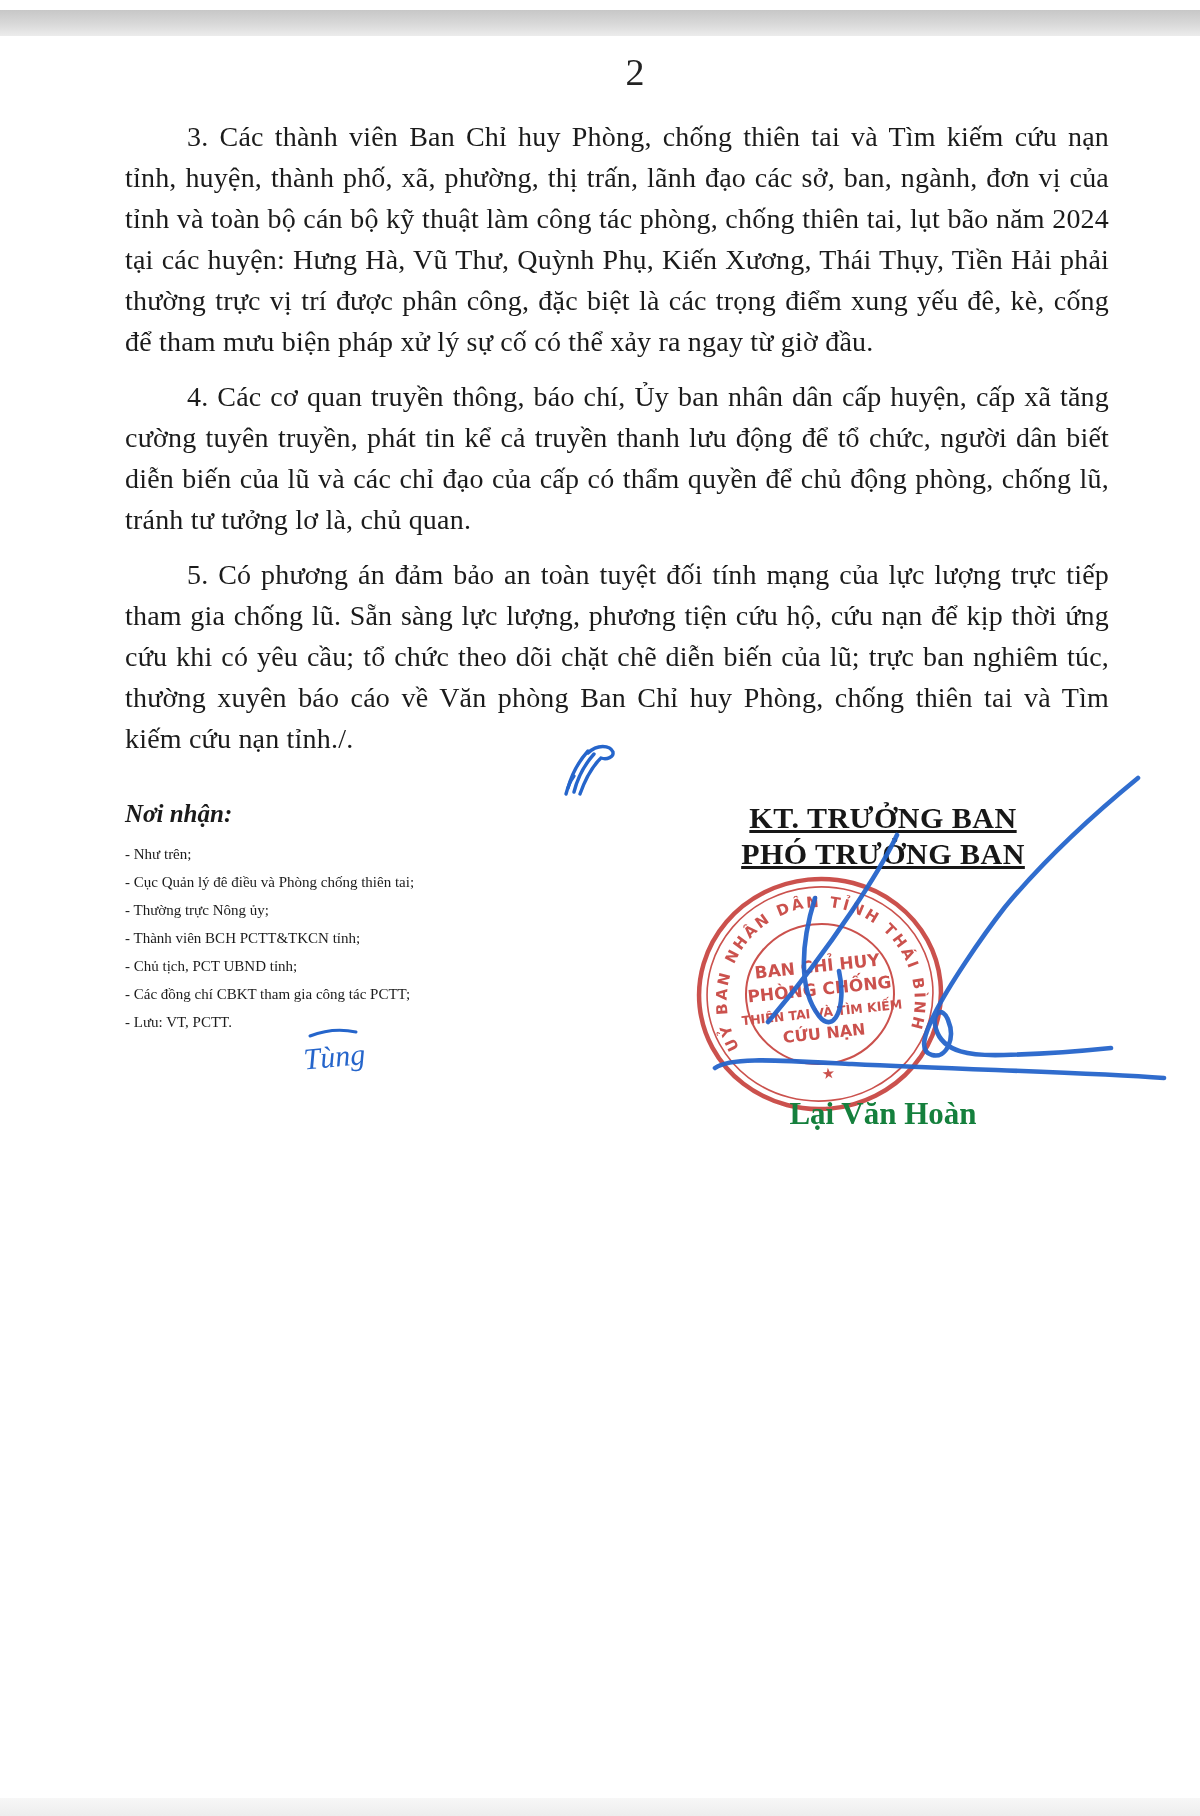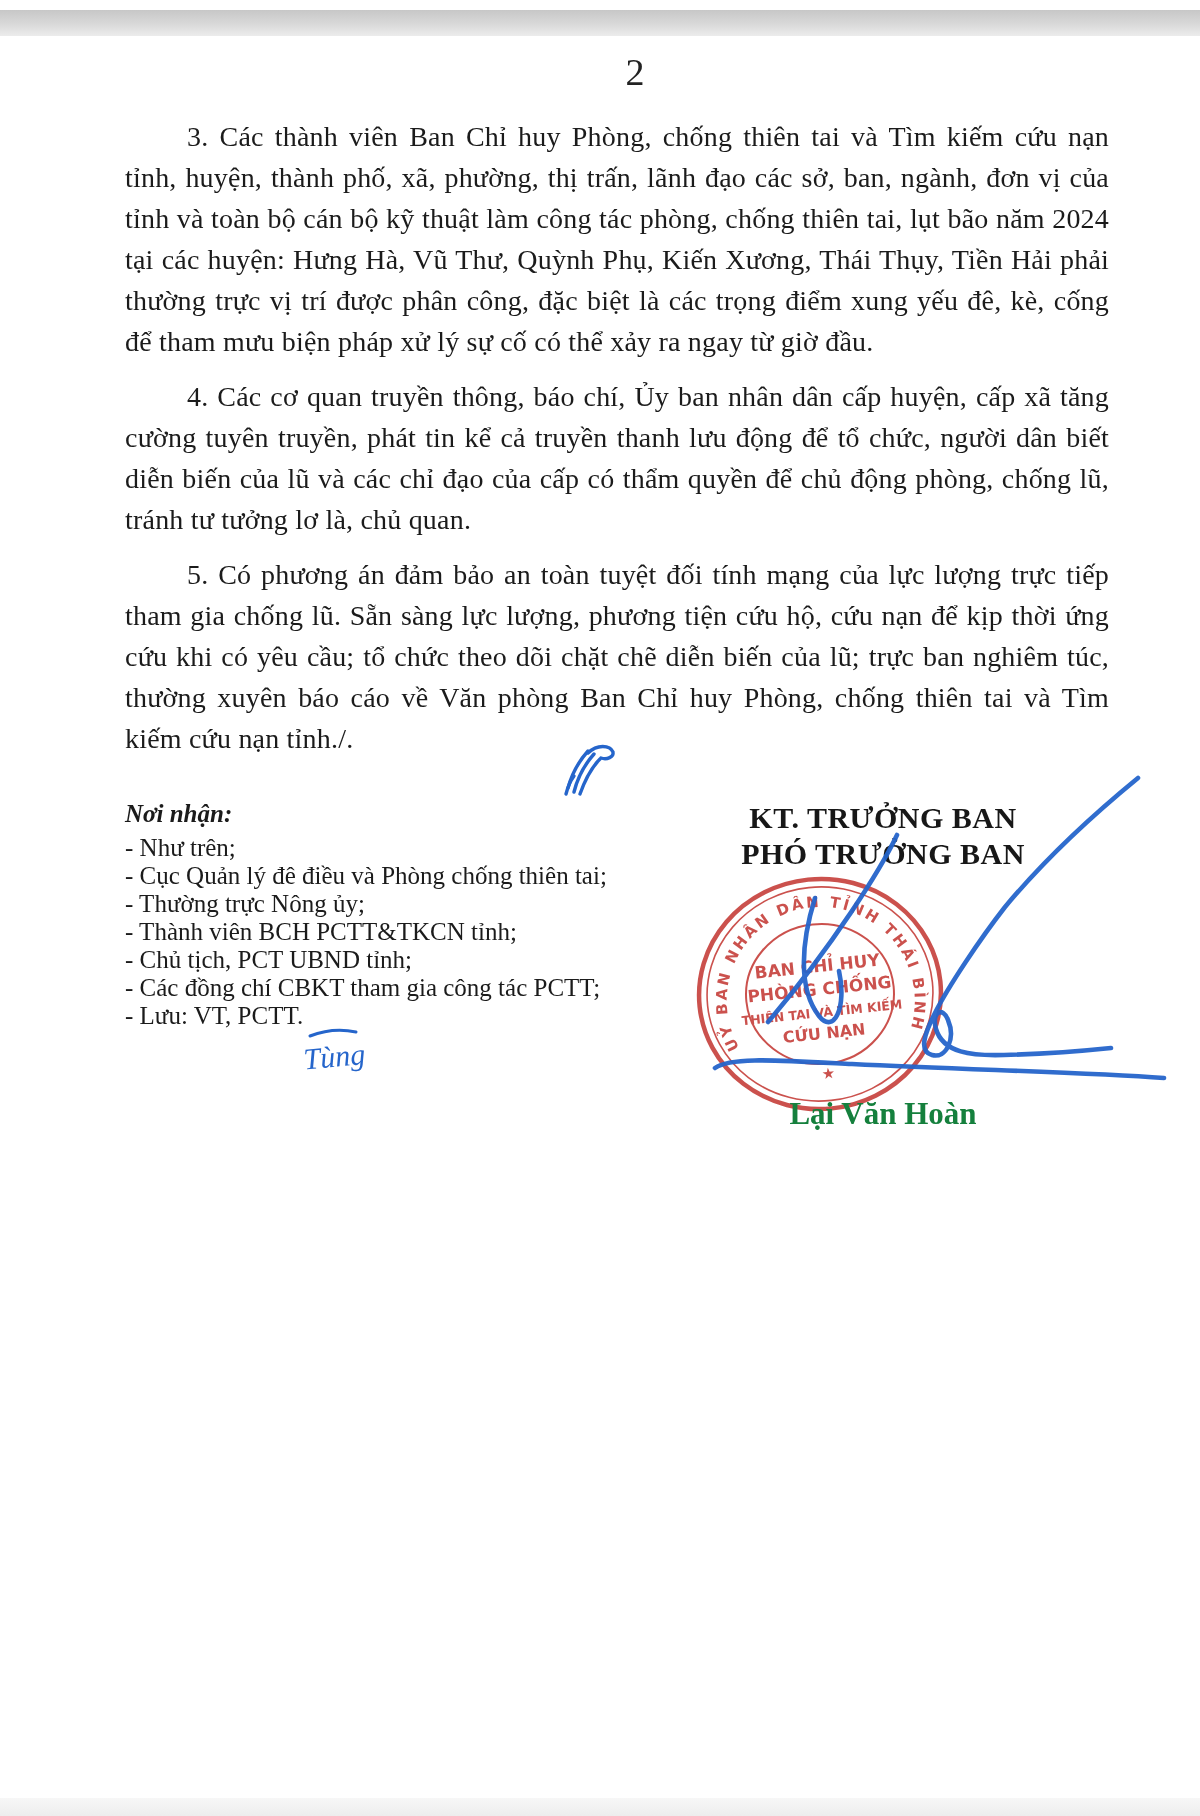--- a/index.html
+++ b/index.html
@@ -18,24 +18,24 @@
   .page-number{
     position:absolute;left:560px;top:50px;width:150px;text-align:center;
     font-size:38px;color:#222;
   }
   .body-text{position:absolute;left:125px;top:116px;width:1000px;}
   .body-text p{
     margin:0 16px 14px 0;font-size:28px;line-height:41px;
     text-align:justify;text-indent:62px;letter-spacing:0.2px;
   }
   .recipients{position:absolute;left:125px;top:800px;width:520px;}
-  .recipients-heading{font-size:25px;font-weight:bold;font-style:italic;margin-bottom:6px;}
-  .recipient-item{font-size:25px;line-height:28px;white-space:nowrap;}
+  .recipients-heading{font-size:25px;font-weight:bold;font-style:italic;margin-bottom:12px;}
+  .recipient-item{font-size:15px;line-height:28px;white-space:nowrap;}
   .sig-block{position:absolute;left:633px;top:800px;width:500px;text-align:center;}
-  .sig-title{font-size:30px;font-weight:bold;line-height:36px;letter-spacing:0.5px;color:#171717;}
+  .sig-title{font-size:30px;font-weight:bold;line-height:36px;letter-spacing:0.5px;color:#171717;text-decoration:underline;}
   .signer-name{position:absolute;left:633px;top:1096px;width:500px;text-align:center;
     font-size:31px;font-weight:bold;color:#15803d;}
   .stamp-svg{position:absolute;left:690px;top:868px;width:260px;height:252px;pointer-events:none;}
   .signature-svg{position:absolute;left:650px;top:755px;width:530px;height:340px;pointer-events:none;}
   .initial-svg{position:absolute;left:558px;top:736px;width:62px;height:64px;pointer-events:none;}
   .tung-svg{position:absolute;left:288px;top:1022px;width:110px;height:60px;pointer-events:none;}
 </style>
 </head>
 <body>
 

